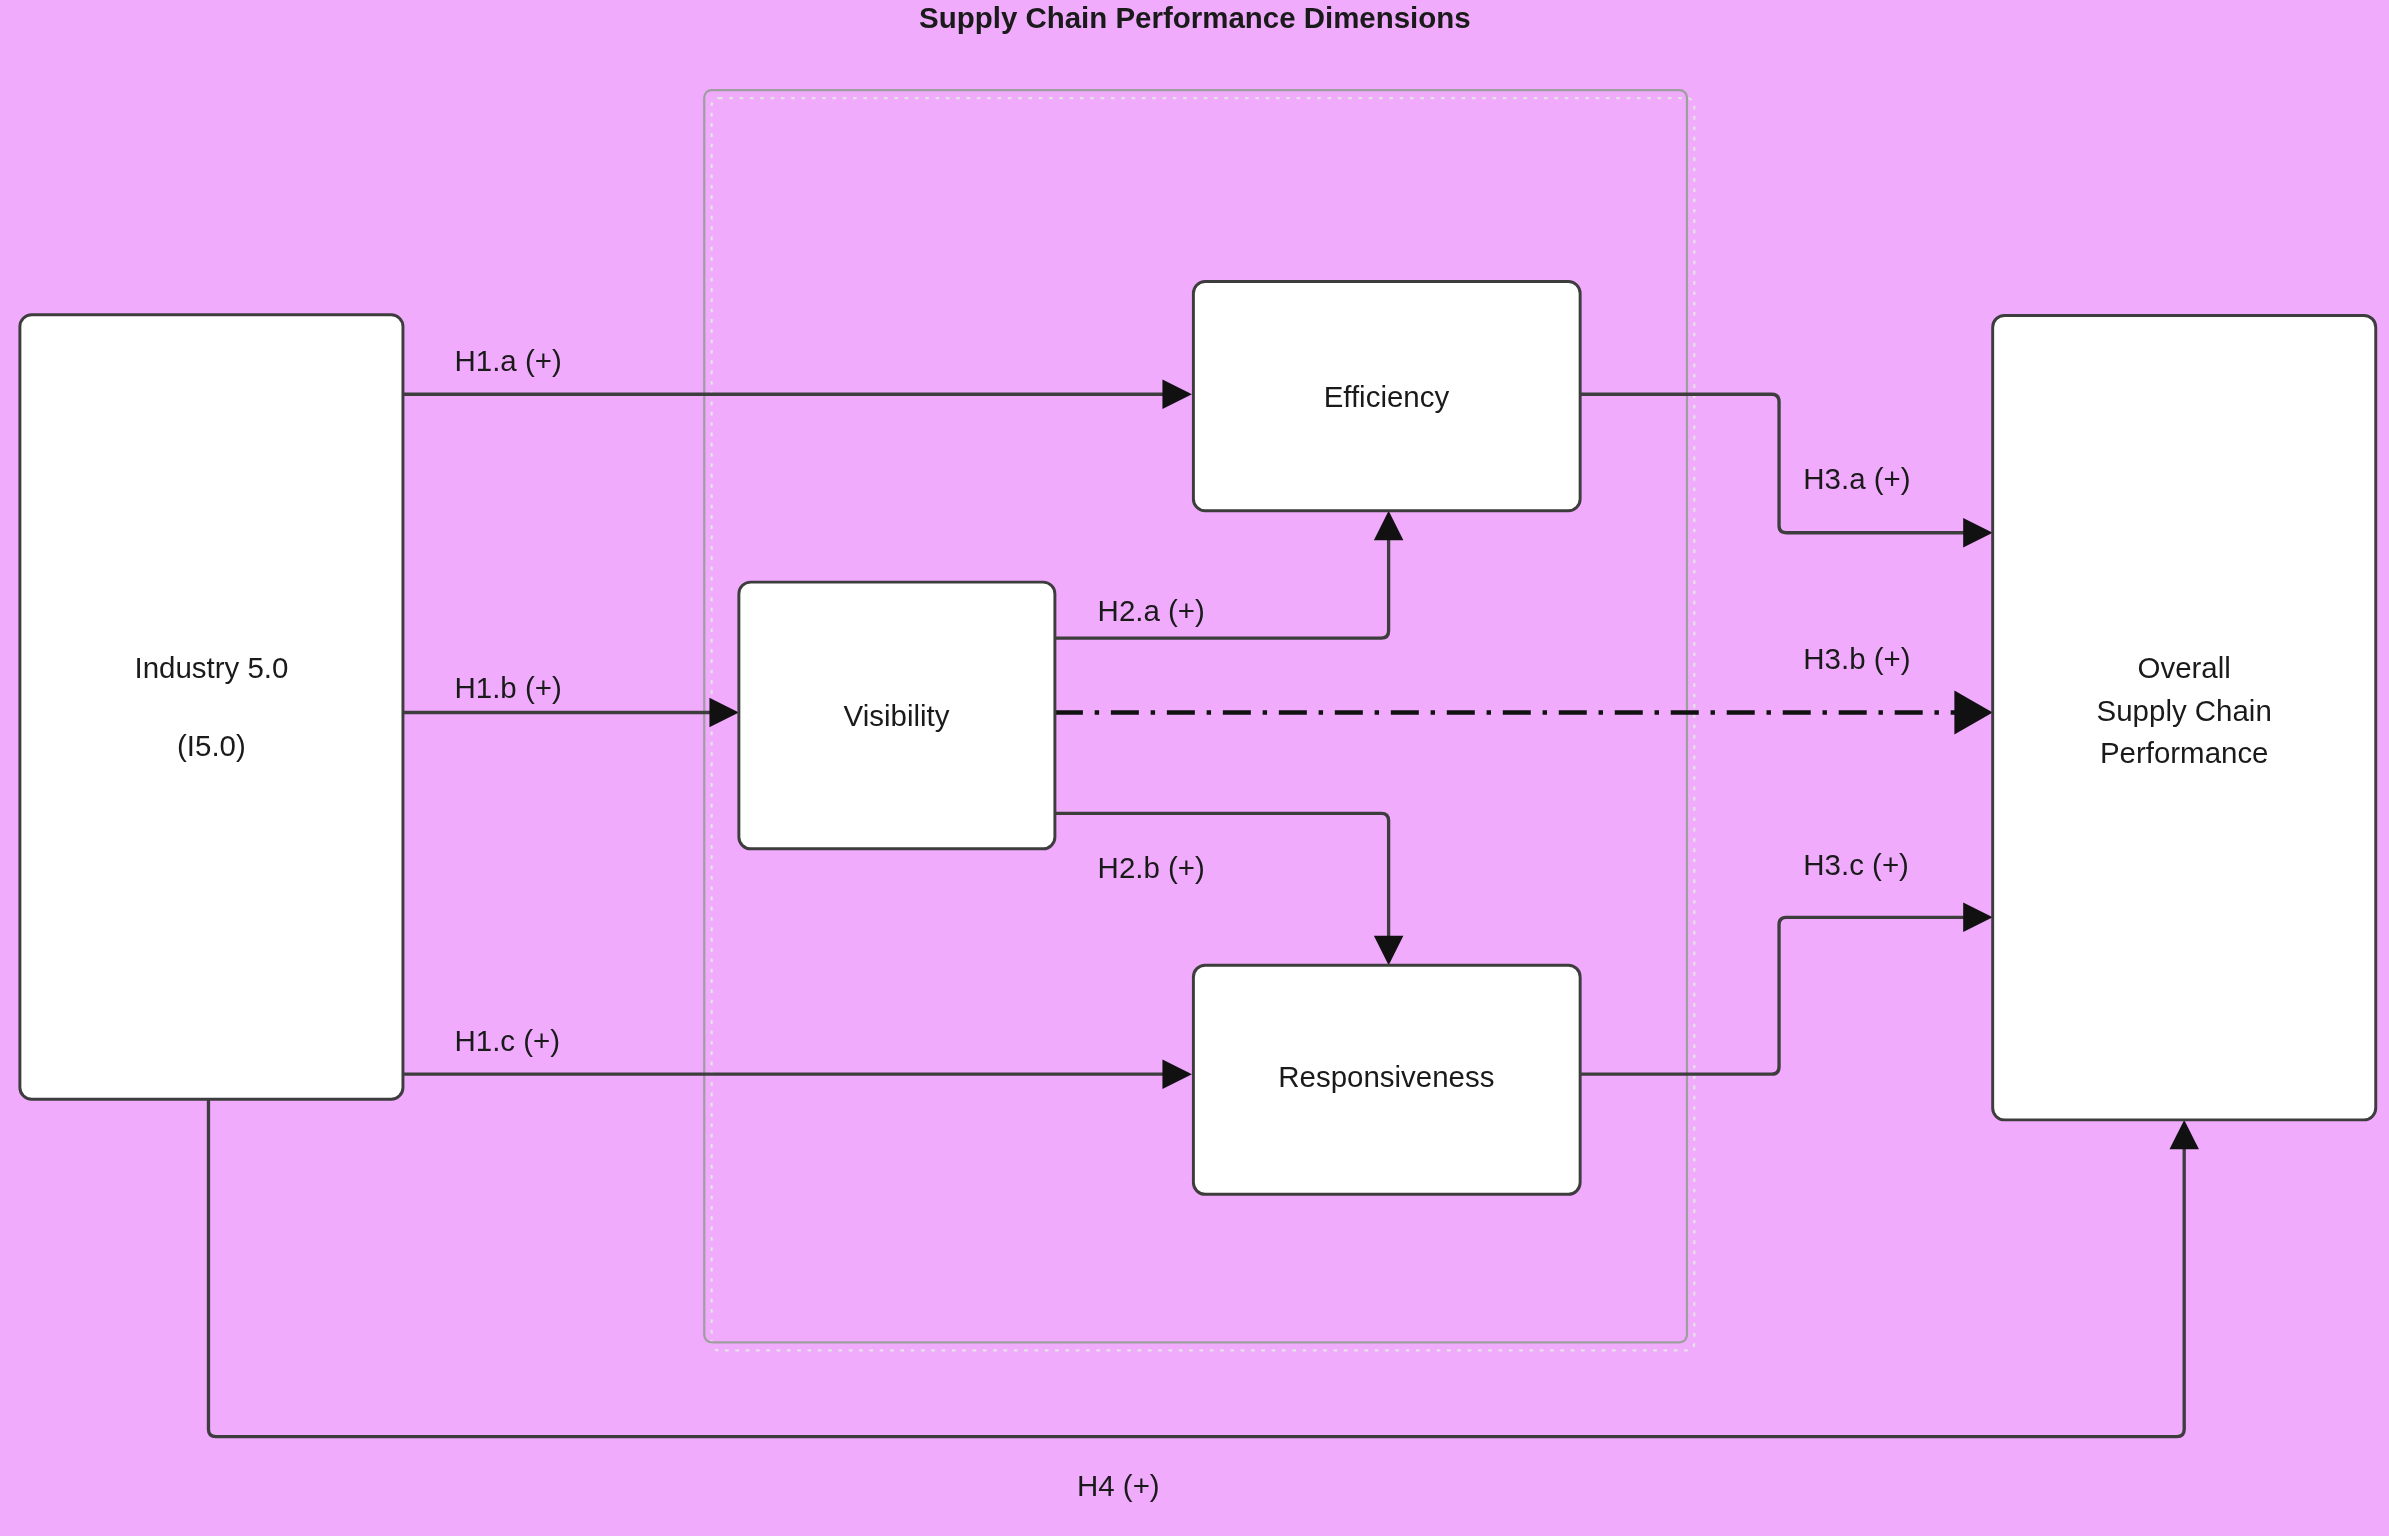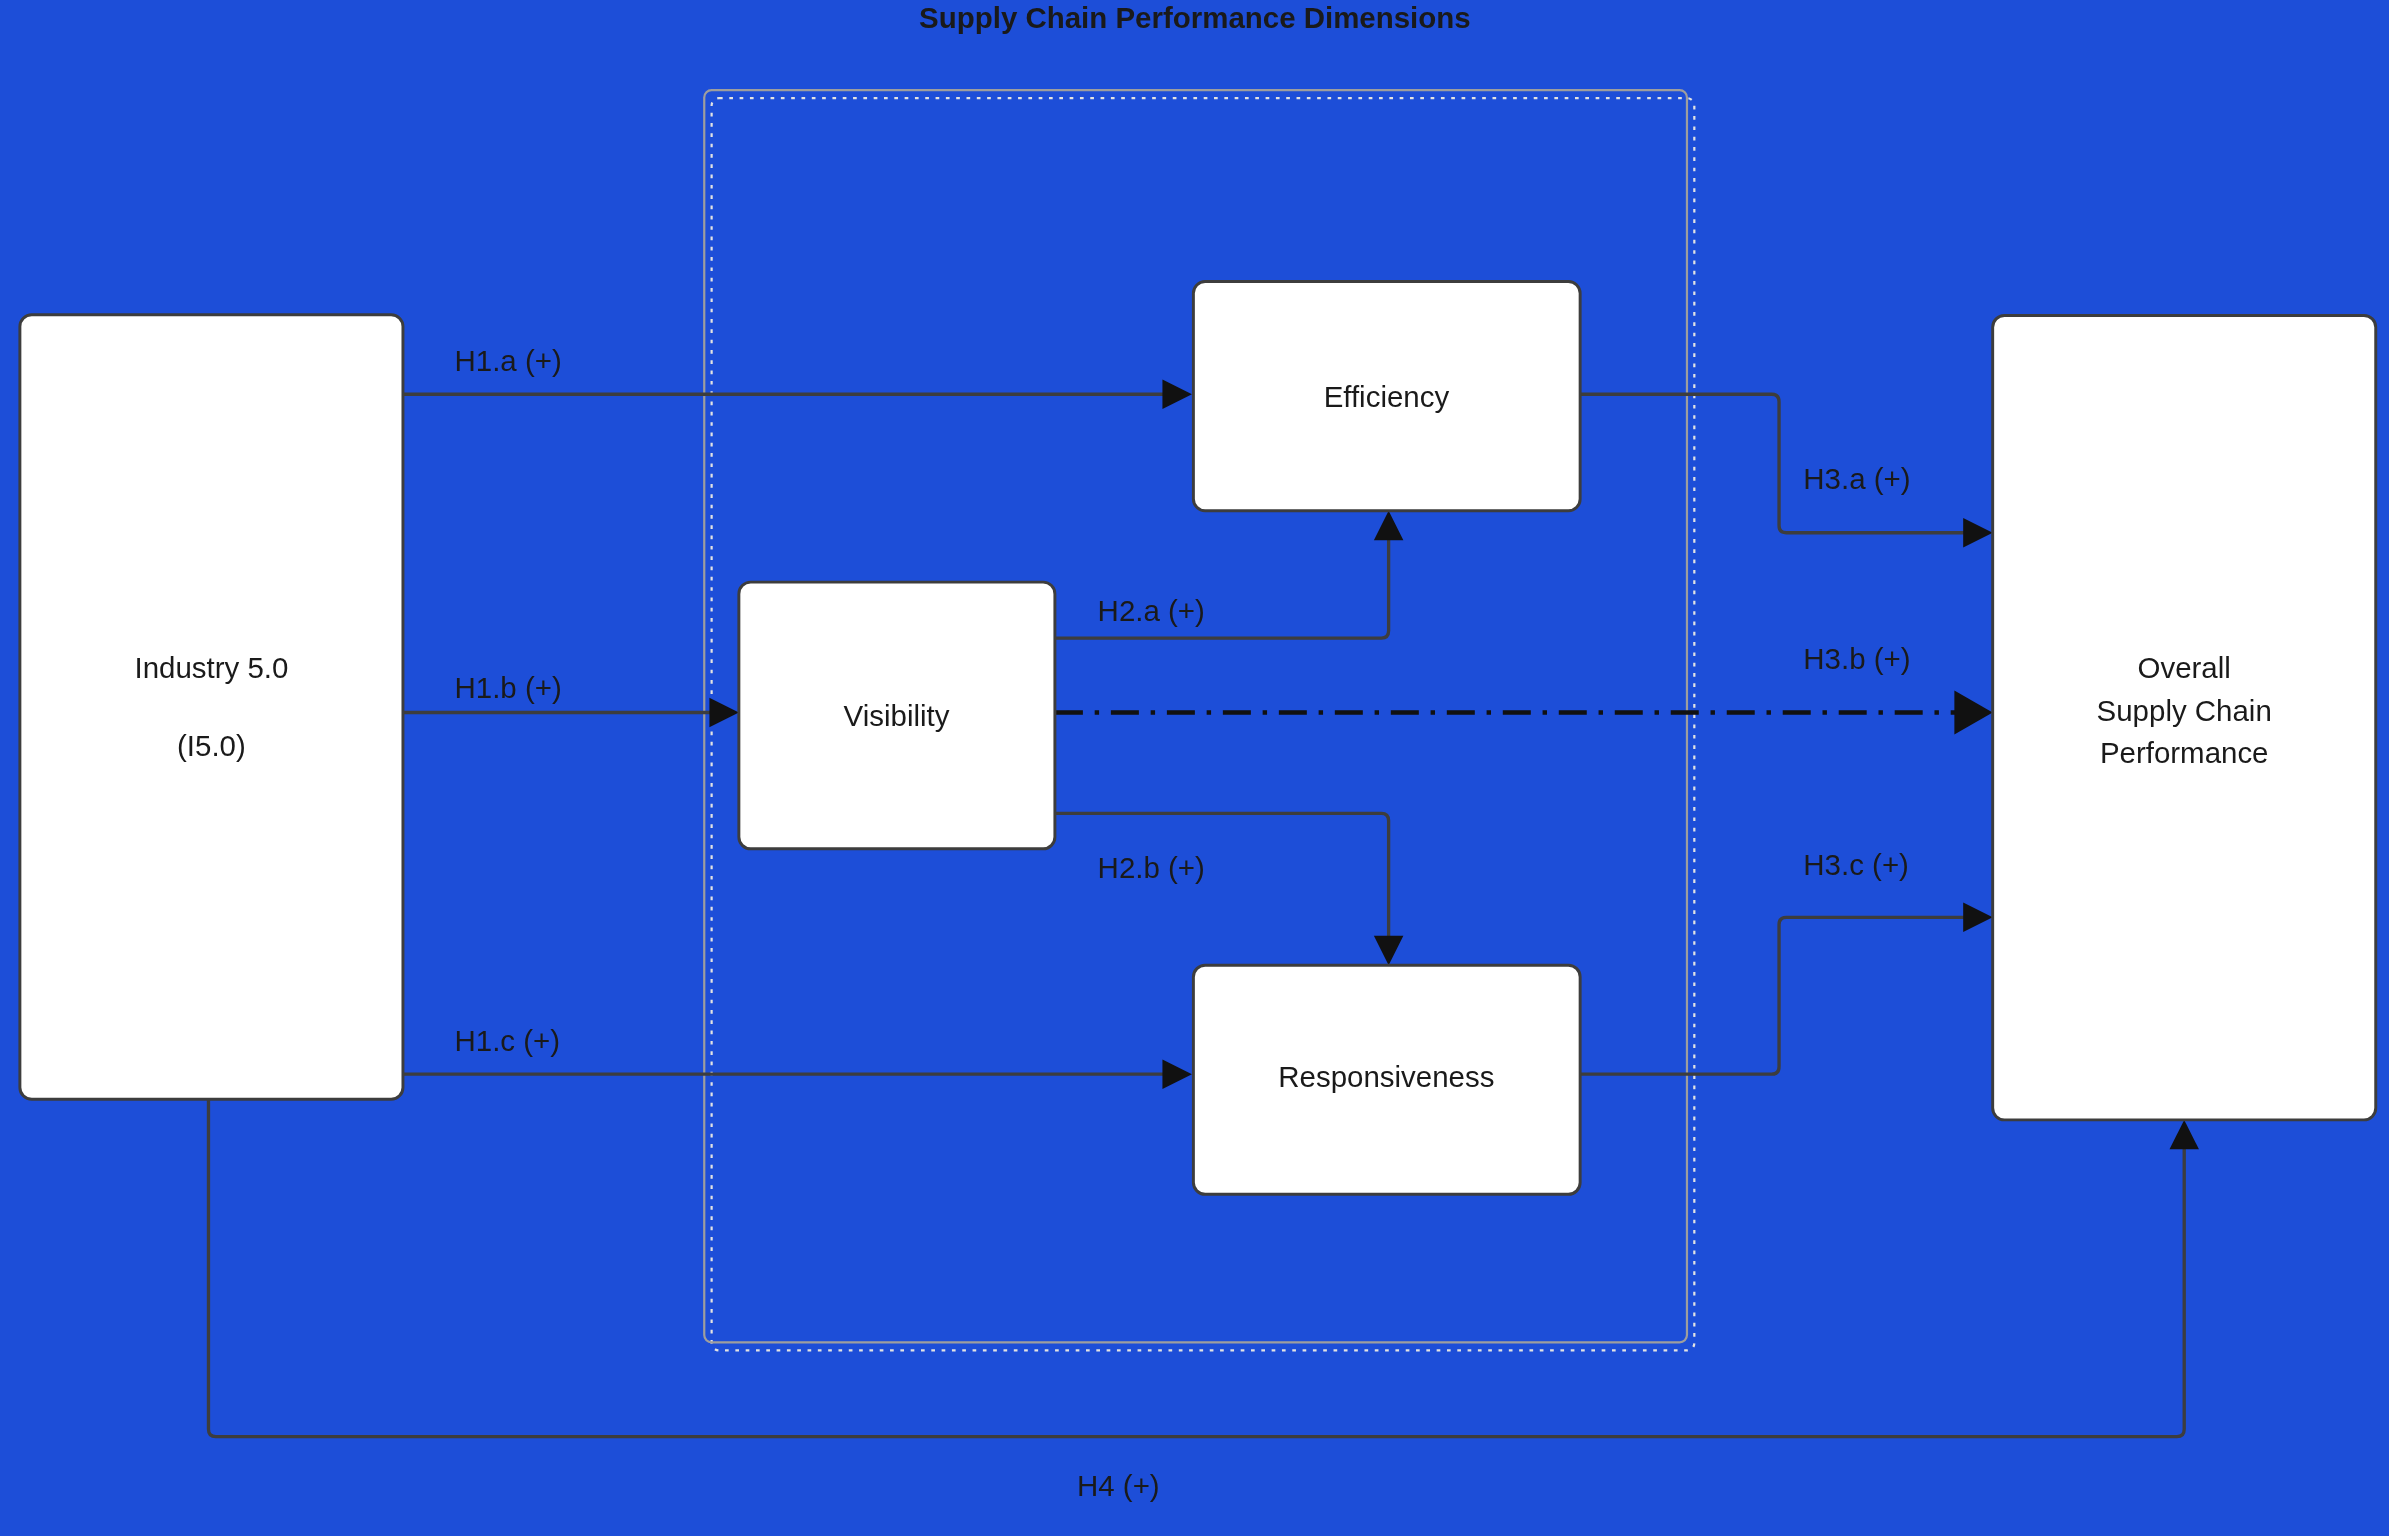--- a/index.html
+++ b/index.html
@@ -7,21 +7,21 @@
     padding: 0;
     background: #ffffff;
   }
   body {
     font-family: "Liberation Sans", sans-serif;
   }
   #canvas {
     position: relative;
     width: 2389px;
     height: 1537px;
-    background: #1d4ed8;
+    background: #f0abfc;
     overflow: hidden;
   }
   svg#diagram {
     position: absolute;
     left: 0;
     top: 0;
     width: 2389px;
     height: 1537px;
   }
   .box-rect {

